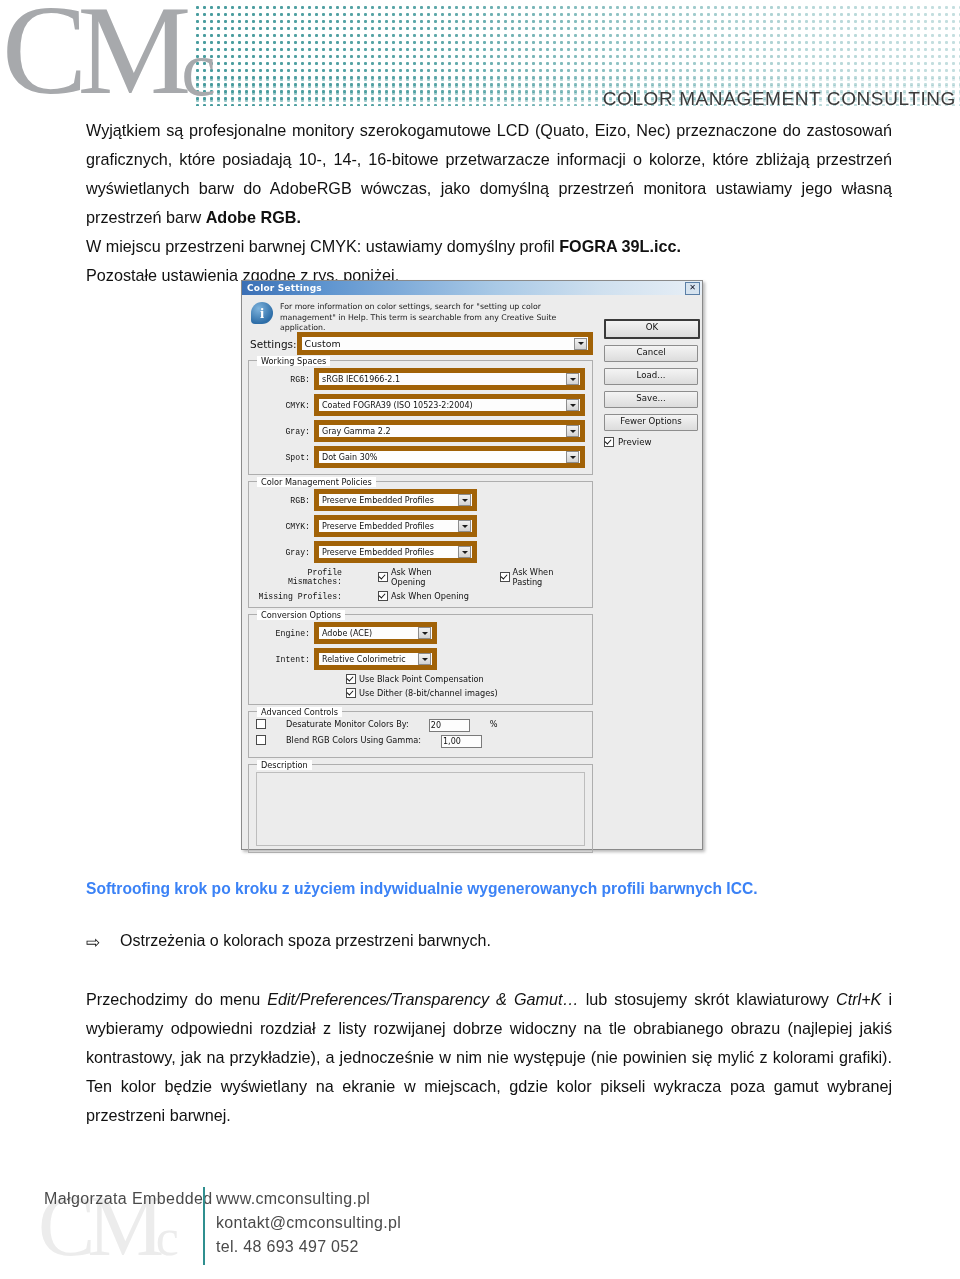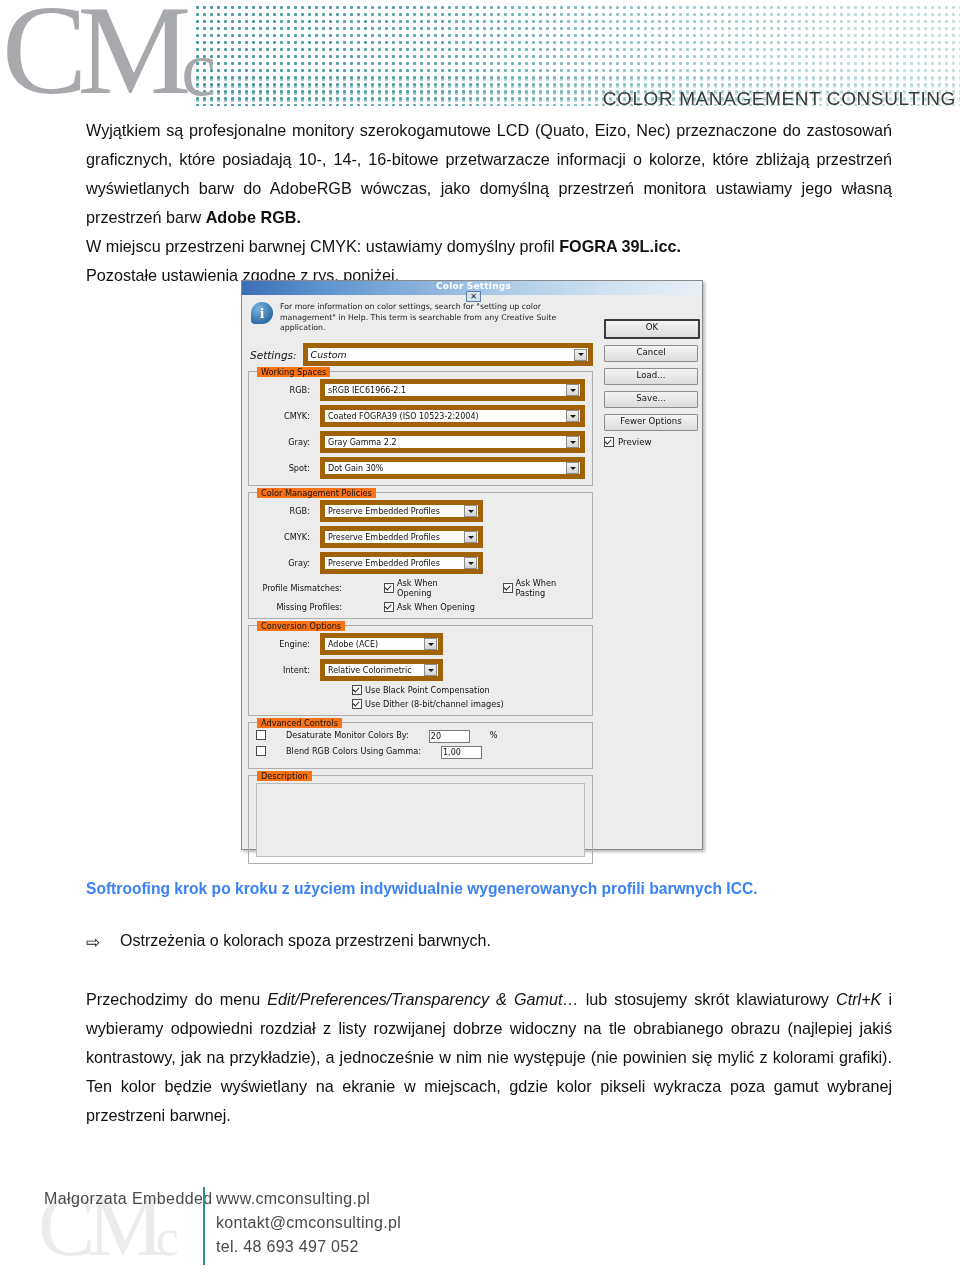--- a/index.html
+++ b/index.html
@@ -53,21 +53,21 @@
   .block-bottom{position:absolute;left:86px;top:985px;width:806px;}
   
   .dlg{
     position:absolute;left:241px;top:280px;width:460px;height:568px;
     background:#ececec;border:1px solid #8a8a8a;
     box-shadow:2px 2px 3px rgba(0,0,0,.28);
     font-family:"DejaVu Sans", sans-serif;font-size:8.4px;color:#111;
   }
   .dlg-titlebar{
     height:14px;background:linear-gradient(to right,#3a6fb5 0%,#5e94cf 18%,#a9c9e6 55%,#cfe0ef 78%,#e8eff6 100%);
-    display:flex;align-items:center;padding:0 2px 0 5px;flex-direction:column;
+    display:flex;align-items:center;padding:0 2px 0 5px;
   }
   .dlg-title{font-size:9px;font-weight:bold;color:#ffffff;letter-spacing:.2px;flex:1;}
   .dlg-close{
     width:13px;height:11px;background:#d6e3ef;border:1px solid #5b7fa6;
     font-size:8px;line-height:9px;text-align:center;color:#112;font-weight:bold;
   }
   .dlg-inner{padding:5px 6px 6px 6px;position:relative;height:547px;}
   .info-row{display:flex;gap:7px;padding:2px 0 4px 3px;}
   .info-icon{
     width:22px;height:22px;flex:0 0 22px;border-radius:50% 50% 50% 4px;
@@ -88,33 +88,33 @@
   .btn.gap{margin-top:4px;}
   .chk-row{display:flex;align-items:center;gap:4px;margin-top:3px;font-size:8.6px;}
   .chk{
     width:8px;height:8px;flex:0 0 8px;background:#fff;border:1px solid #4a4a4a;
     position:relative;
   }
   .chk.on:after{
     content:"";position:absolute;left:1px;top:0px;width:3px;height:5px;
     border:solid #111;border-width:0 1.4px 1.4px 0;transform:rotate(42deg);
   }
-  .settings-row{display:flex;align-items:center;gap:6px;margin:12px 0 5px 2px;font-style:italic;}
+  .settings-row{display:flex;align-items:center;gap:0;margin:1px 0 5px 2px;}
   .settings-lbl{font-size:10.5px;color:#111;}
   .fieldset{
     border:1px solid #aeaeae;margin:0 0 6px 0;padding:7px 7px 6px 7px;position:relative;
     background:transparent;
   }
   .legend{
-    position:absolute;top:-5px;left:8px;background:#f97316;padding:0 4px;
+    position:absolute;top:-5px;left:8px;background:#ffffff;padding:0 4px;
     font-size:8.2px;color:#111;
   }
   .row{display:flex;align-items:center;margin-bottom:4px;}
   .row:last-child{margin-bottom:0;}
-  .lbl{font-size:8.2px;text-align:right;color:#111;padding-right:10px;}
+  .lbl{font-size:8.2px;text-align:right;color:#111;padding-right:4px;font-family:Liberation Mono, monospace;}
   .lbl.w54{width:54px;flex:0 0 54px;}
   .lbl.w86{width:86px;flex:0 0 86px;}
   .select{
     height:12px;background:#fdfdfd;border:5px solid #a16207;
     display:flex;align-items:center;justify-content:space-between;
     font-size:8px;padding:0 0 0 3px;color:#111;overflow:hidden;white-space:nowrap;
   }
   .select .arrow{
     width:11px;height:10px;flex:0 0 11px;margin:0 1px;
     background:linear-gradient(#f2f2f2,#d3d3d3);border:1px solid #8d8d8d;

